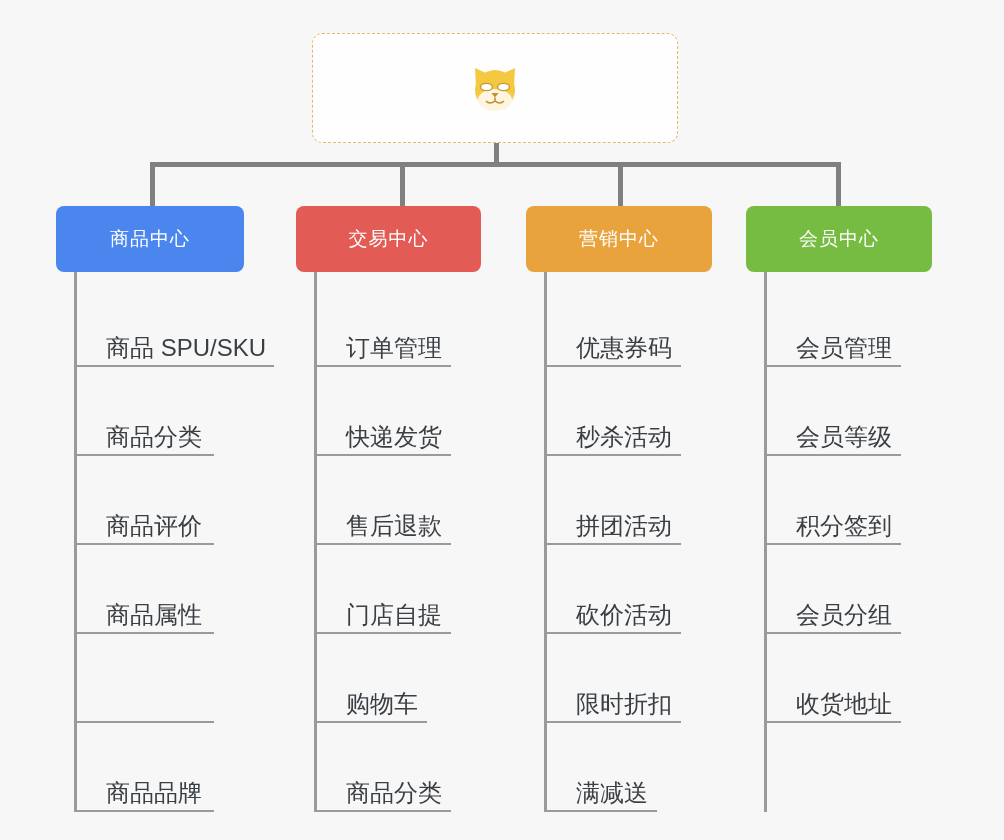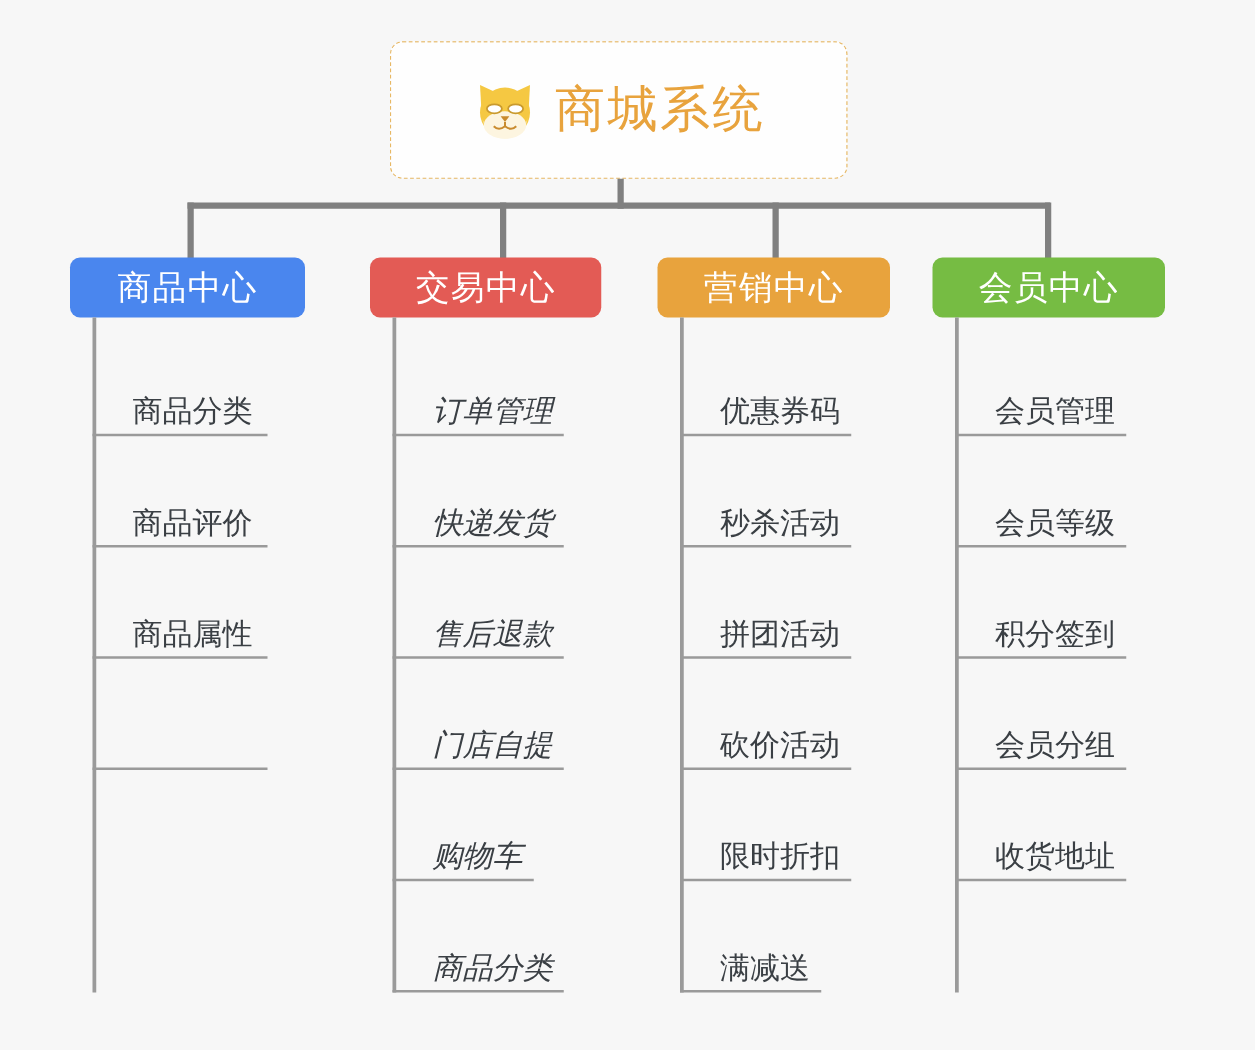--- a/index.html
+++ b/index.html
@@ -74,27 +74,27 @@
     height: 45px;
     background: #808080;
   }
 
   
   .category {
     position: absolute;
     top: 206px;
   }
   .cat-header {
-    height: 48px;
+    height: 66px;
     border-radius: 8px;
     display: flex;
     align-items: center;
     justify-content: center;
     color: #ffffff;
-    font-size: 27px;
+    font-size: 19px;
     letter-spacing: 1px;
     white-space: nowrap;
   }
 
   
   .leaf-list {
     position: relative;
     margin-top: 0;
     padding-top: 6px;
   }
@@ -128,21 +128,21 @@
     background: #9a9a9a;
   }
 
   
   .cat-0 { left: 56px; }
   .cat-0 .cat-header { width: 188px; }
   .cat-0 .leaf-list { margin-left: 18px; }
 
   .cat-1 { left: 296px; }
   .cat-1 .cat-header { width: 185px; }
-  .cat-1 .leaf-list { margin-left: 18px; font-style: italic; }
+  .cat-1 .leaf-list { margin-left: 18px; }
 
   .cat-2 { left: 526px; }
   .cat-2 .cat-header { width: 186px; }
   .cat-2 .leaf-list { margin-left: 18px; }
 
   .cat-3 { left: 746px; }
   .cat-3 .cat-header { width: 186px; }
   .cat-3 .leaf-list { margin-left: 18px; }
 </style>
 </head>
@@ -165,49 +165,56 @@
         <ellipse cx="17.5" cy="25" rx="6" ry="3.6" fill="#ffffff" stroke="#c99a2e" stroke-width="1.4"></ellipse>
         <ellipse cx="34.5" cy="25" rx="6" ry="3.6" fill="#ffffff" stroke="#c99a2e" stroke-width="1.4"></ellipse>
 
         <path d="M22.5 31 L29.5 31 L26 35.5 Z" fill="#c98b2e"></path>
 
         <path d="M26 35.5 L26 39" stroke="#c98b2e" stroke-width="1.6" fill="none"></path>
         <path d="M26 39 q-5 4 -9 0" stroke="#c98b2e" stroke-width="1.6" fill="none"></path>
         <path d="M26 39 q5 4 9 0" stroke="#c98b2e" stroke-width="1.6" fill="none"></path>
       </svg>
     </span>
-    <span class="root-title" style="color: rgb(232, 163, 61);">商城系统</span>
   </div>
 
   <div class="conn-stem" style="background: rgb(128, 128, 128);"></div>
   <div class="conn-bar" style="background: rgb(128, 128, 128);"></div>
   <div class="conn-drop" style="left: 150px; background: rgb(128, 128, 128);"></div>
   <div class="conn-drop" style="left: 400px; background: rgb(128, 128, 128);"></div>
   <div class="conn-drop" style="left: 618px; background: rgb(128, 128, 128);"></div>
   <div class="conn-drop" style="left: 836px; background: rgb(128, 128, 128);"></div>
 
   <div class="category cat-0">
     <div class="cat-header" style="background: rgb(74, 134, 238);">
       <span>商品中心</span>
     </div>
     <div class="leaf-list">
       <div class="spine" style="height: 540px; background: rgb(154, 154, 154);"></div>
       <div class="leaf">
+        <span class="leaf-label">商品 SPU/SKU</span>
+        <span class="leaf-underline" style="width: 200px; background: rgb(154, 154, 154);"></span>
+      </div>
+      <div class="leaf">
         <span class="leaf-label">商品分类</span>
         <span class="leaf-underline" style="width: 140px; background: rgb(154, 154, 154);"></span>
       </div>
       <div class="leaf">
         <span class="leaf-label">商品评价</span>
         <span class="leaf-underline" style="width: 140px; background: rgb(154, 154, 154);"></span>
       </div>
       <div class="leaf">
         <span class="leaf-label">商品属性</span>
         <span class="leaf-underline" style="width: 140px; background: rgb(154, 154, 154);"></span>
       </div>
       <div class="leaf">
+        <span class="leaf-underline" style="width: 140px; background: rgb(154, 154, 154);"></span>
+      </div>
+      <div class="leaf">
+        <span class="leaf-label">商品品牌</span>
         <span class="leaf-underline" style="width: 140px; background: rgb(154, 154, 154);"></span>
       </div>
     </div>
   </div>
 
   <div class="category cat-1">
     <div class="cat-header" style="background: rgb(227, 91, 85);">
       <span>交易中心</span>
     </div>
     <div class="leaf-list">

